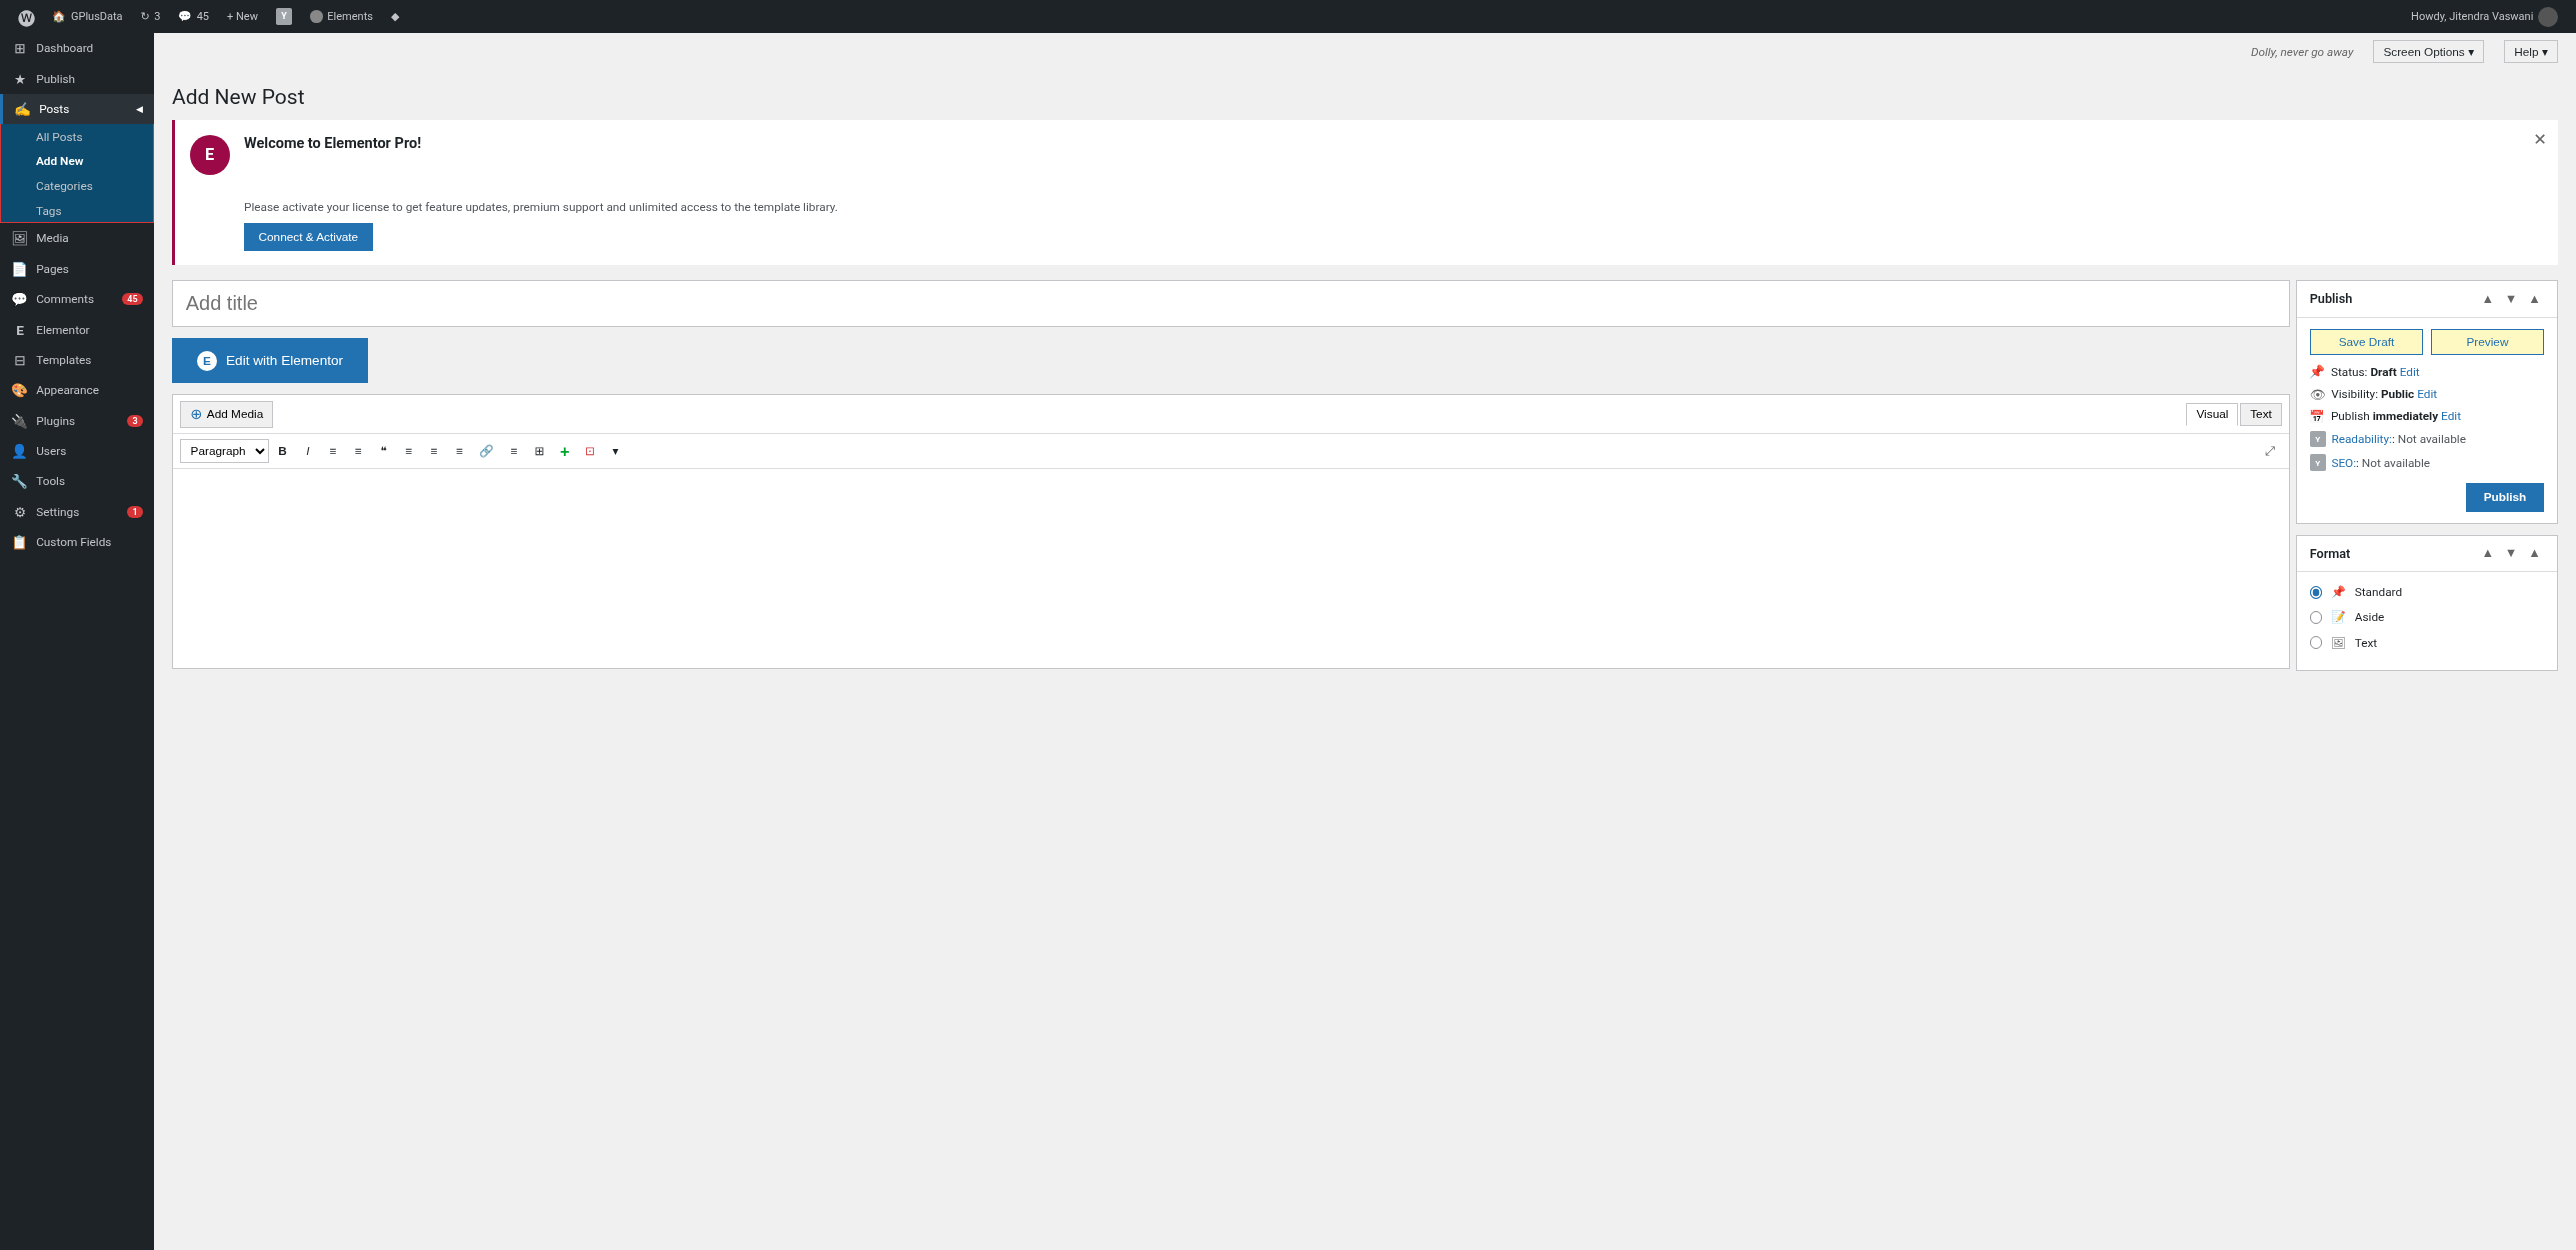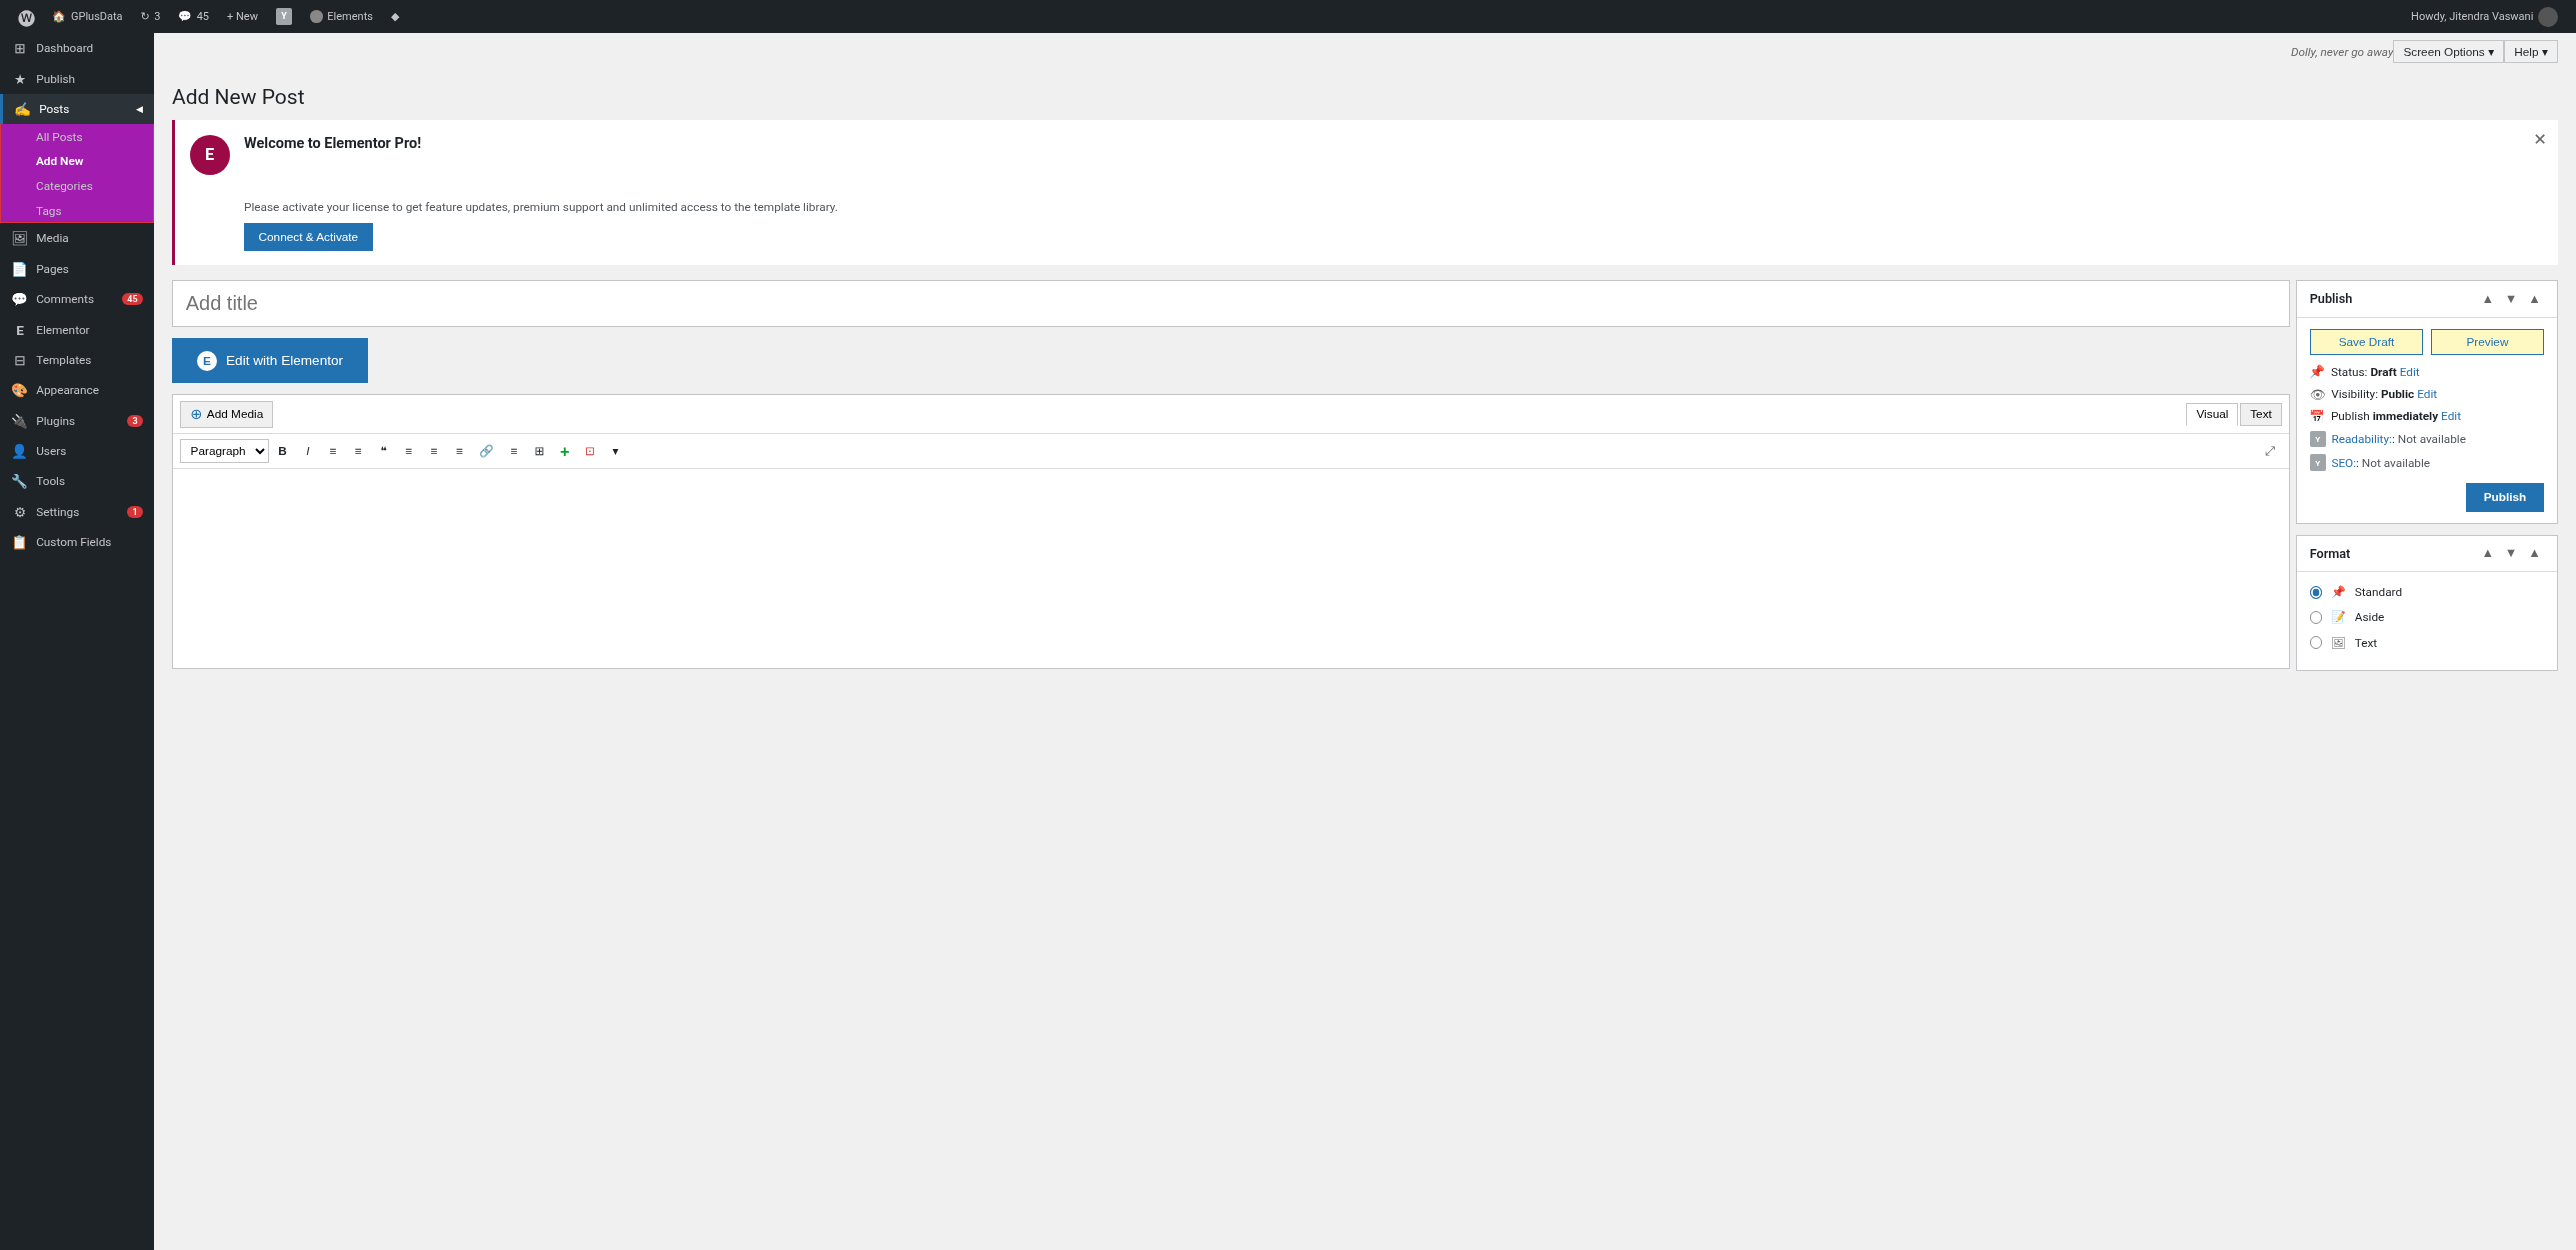--- a/index.html
+++ b/index.html
@@ -65,21 +65,21 @@
     .menu-icon { width: 18px; text-align: center; font-size: 13.6px; }
     .menu-badge {
       background: #d63638;
       color: #fff;
       border-radius: 9px;
       padding: 0.9px 5.4px;
       font-size: 9px;
       font-weight: 600;
       margin-left: auto;
     }
-    .submenu { background: #a21caf; }
+    .submenu { background: #0c4a6e; }
     .submenu-item {
       padding: 5.4px 11px 5.4px 36px;
       color: #c3c4c7;
       cursor: pointer;
       font-size: 11.8px;
     }
     .submenu-item.active { color: #fff; font-weight: 600; }
     .menu-arrow {
       margin-left: auto;
       font-size: 9px;
@@ -97,21 +97,21 @@
       padding: 14.5px 18px;
     }
 
     
     .top-bar {
       display: flex;
       justify-content: flex-end;
       align-items: center;
       padding: 7.2px 18px;
       background: #f0f0f1;
-      gap: 0;
+      gap: 20px;
     }
     .dolly-text { color: #666; font-style: italic; font-size: 11.8px; }
     .screen-options-btn, .help-btn {
       background: #f0f0f1;
       border: 0.9px solid #c3c4c7;
       padding: 3.6px 9px;
       cursor: pointer;
       font-size: 11.8px;
       color: #1d2327;
       display: flex;

